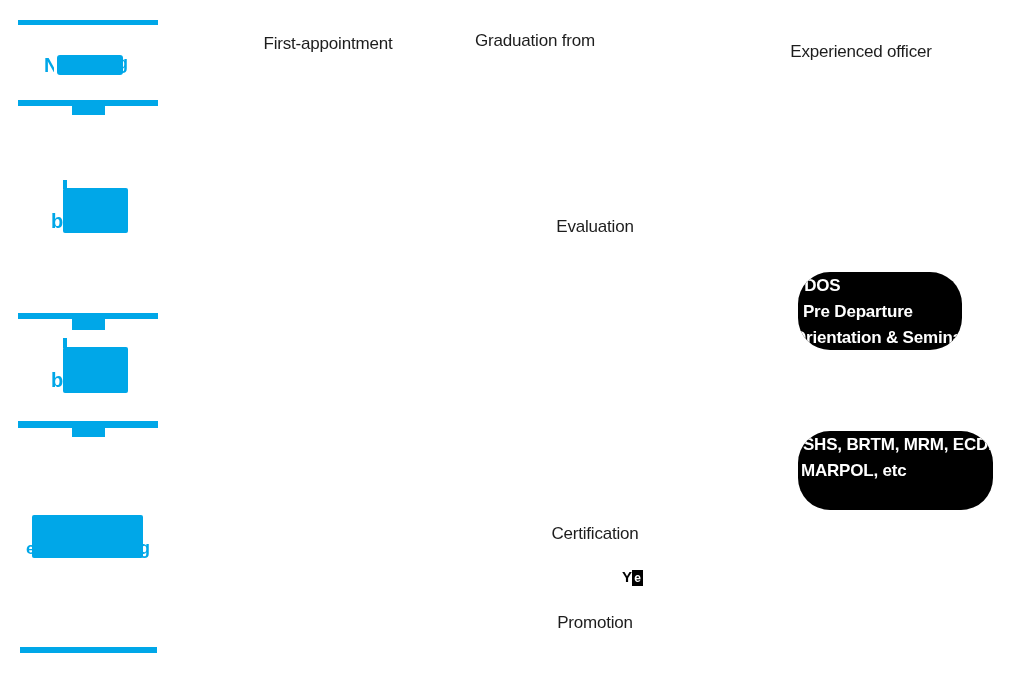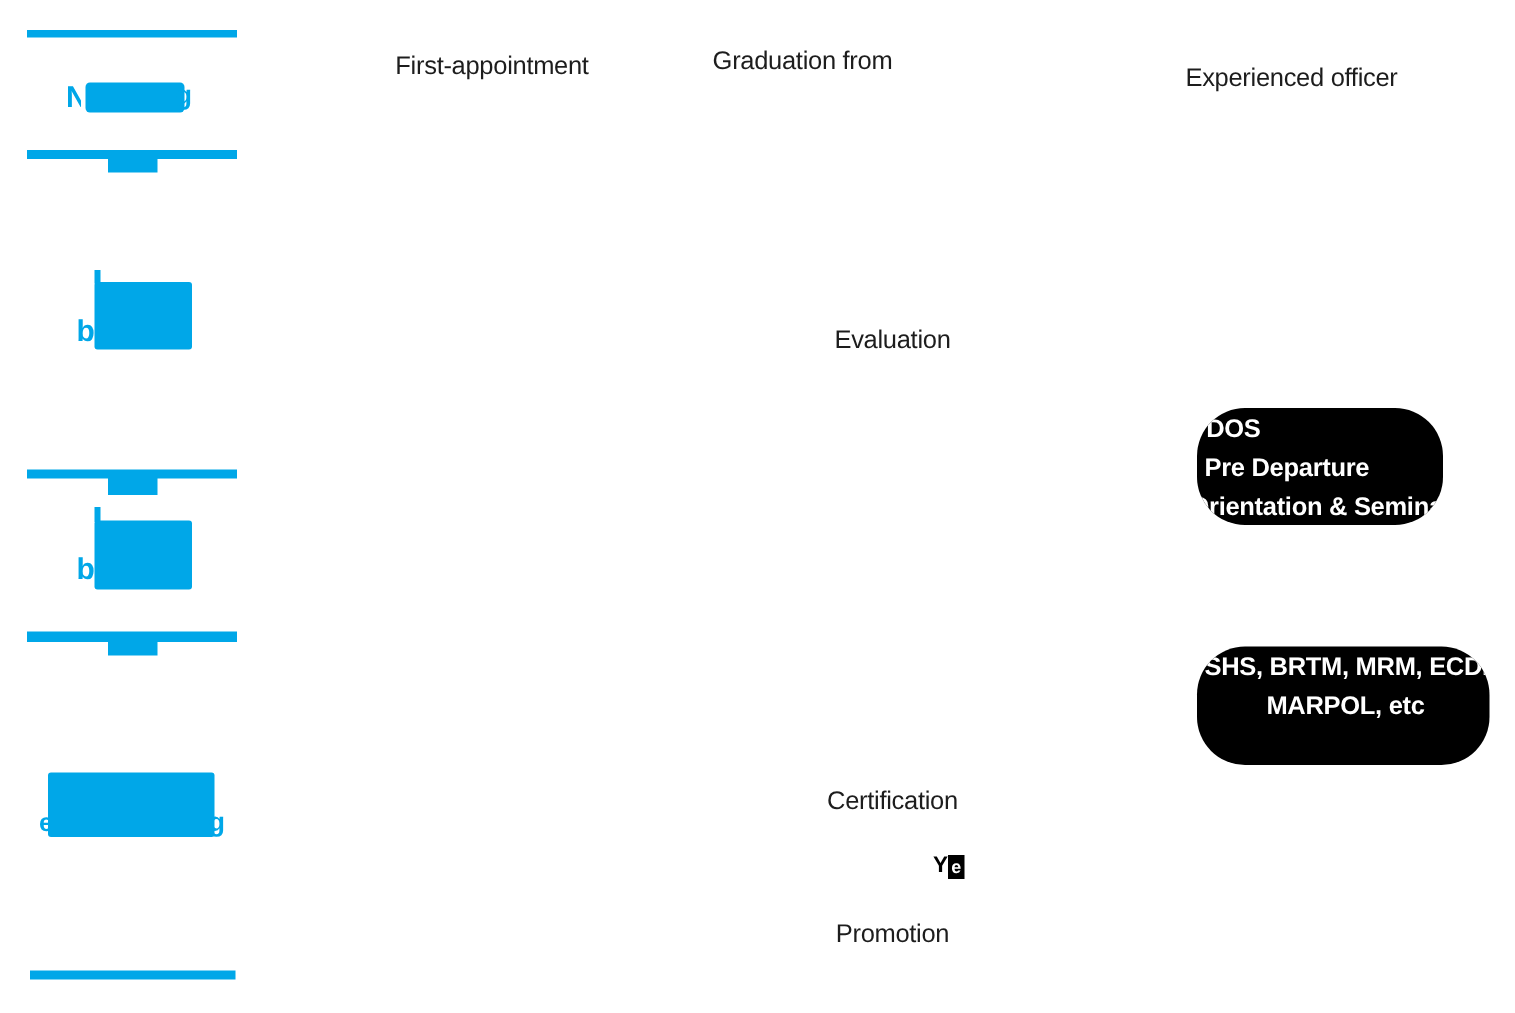--- a/index.html
+++ b/index.html
@@ -51,21 +51,21 @@
     width:11px;height:16px;line-height:16px;text-align:center;margin-top:2px;
   }
   
   .note{
     position:absolute;background:#000;color:#fff;overflow:hidden;
     font-size:17px;font-weight:700;line-height:26px;letter-spacing:-0.2px;white-space:nowrap;border-radius:32px;
   }
   .note-inner{margin-left:-5px;padding-top:1px;}
   .note-pdos{left:798px;top:272px;width:164px;height:78px;}
   .note-spec{left:798px;top:431px;width:195px;height:79px;}
-  .note-line.indent{padding-left:8px;text-align:center;}
+  .note-line.indent{padding-left:8px;}
 </style>
 </head>
 <body>
 
 <div>
 
   <div class="bar bar1"></div>
 
   <span class="frag frag-a-left">N</span>
   <div class="stagebox blob-a"></div>

